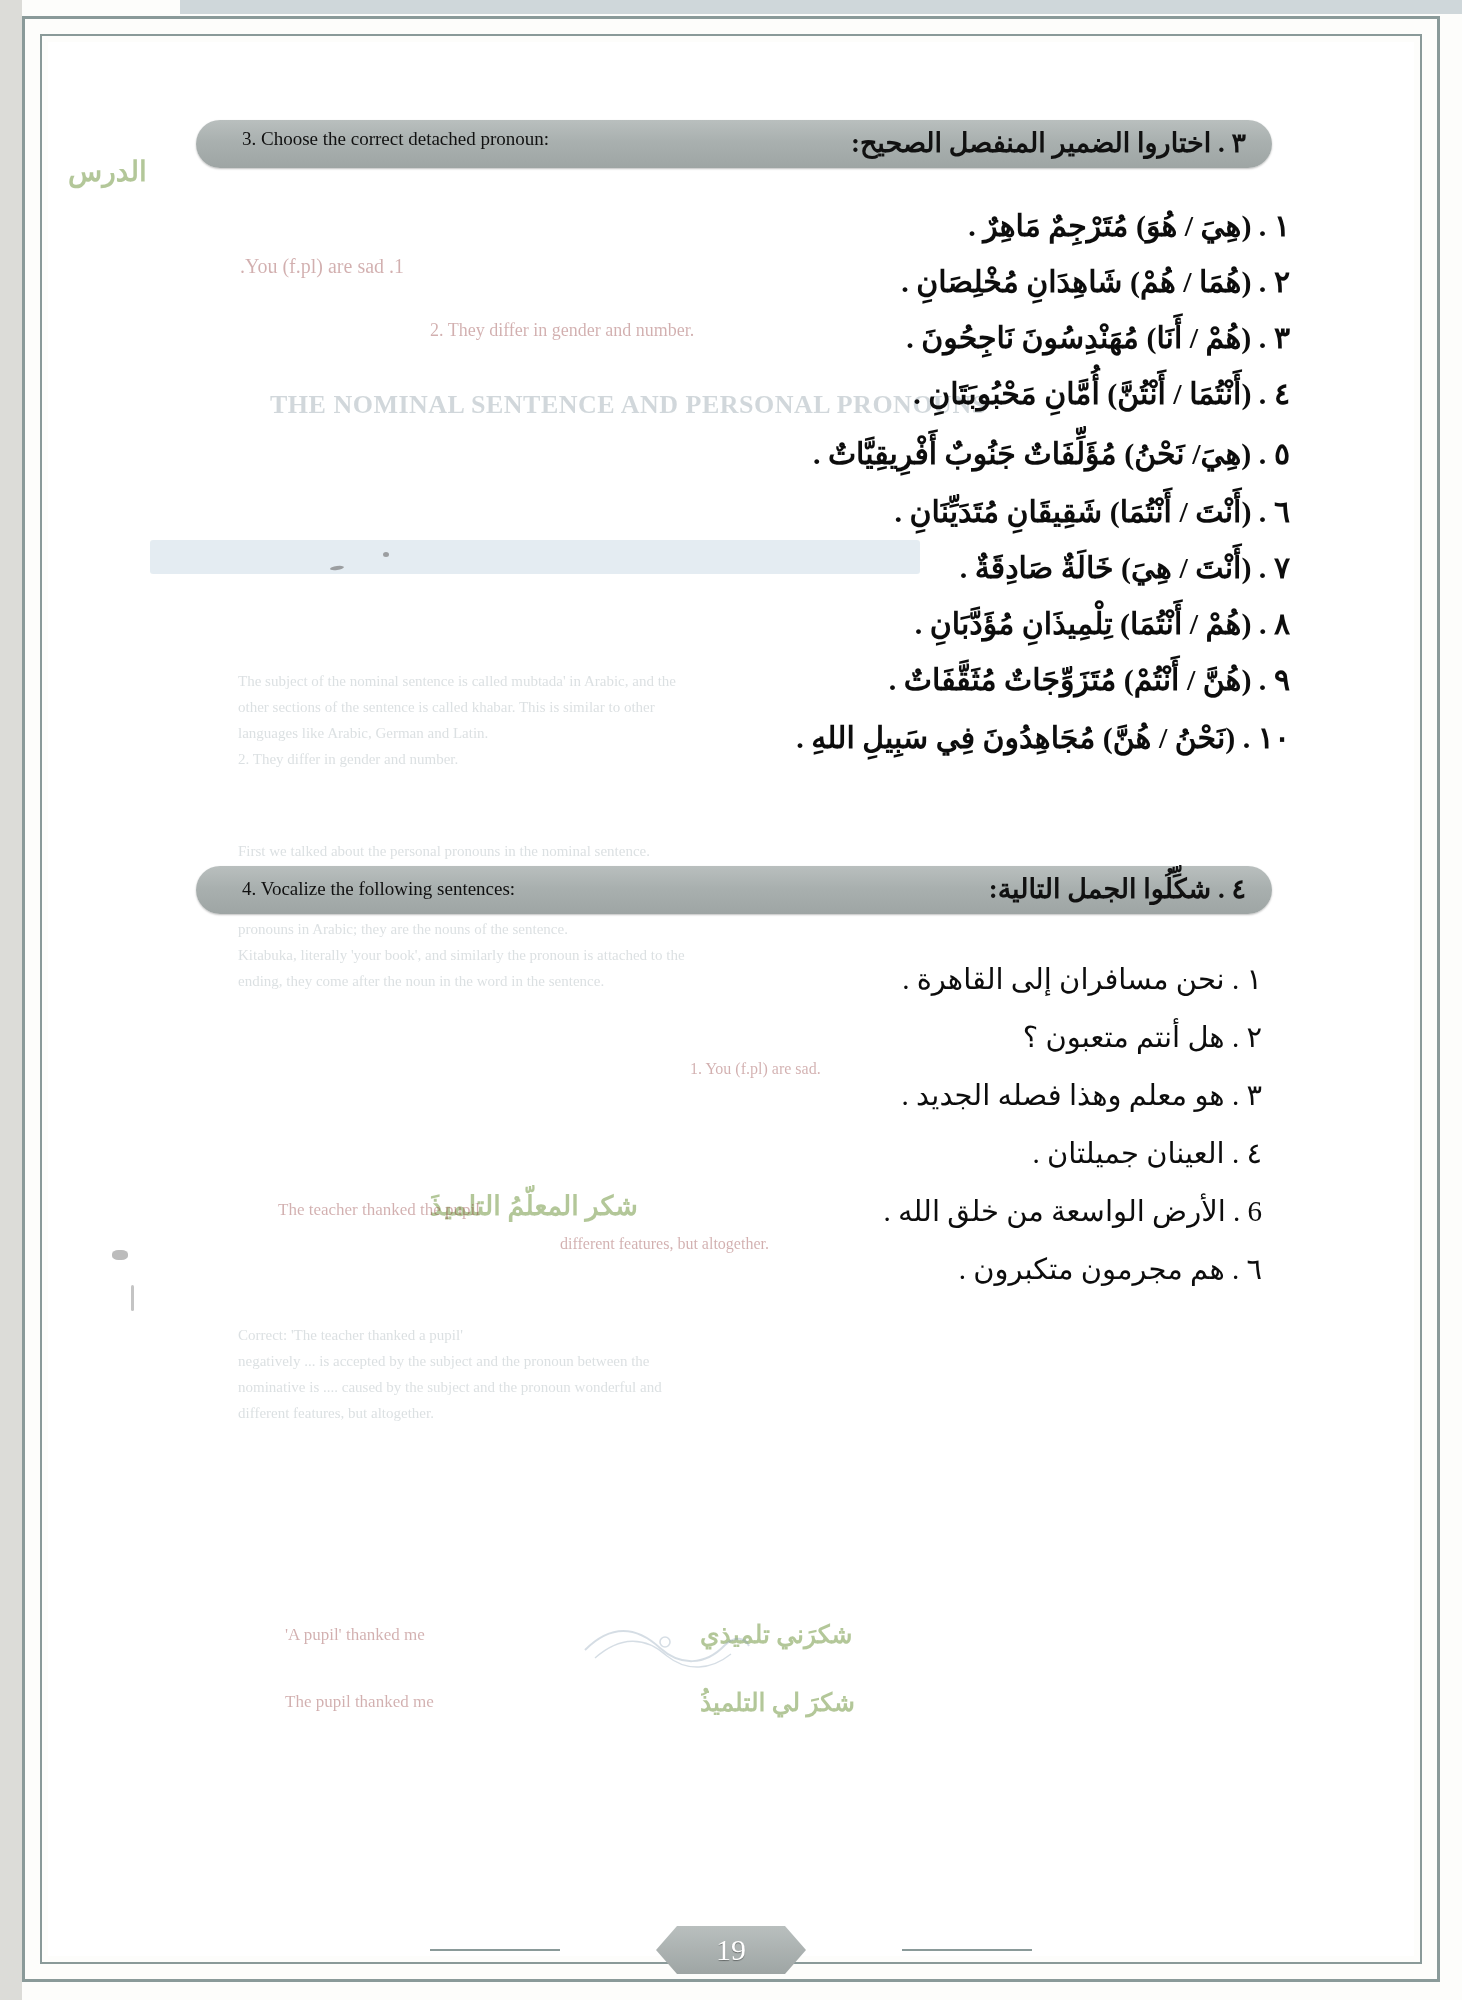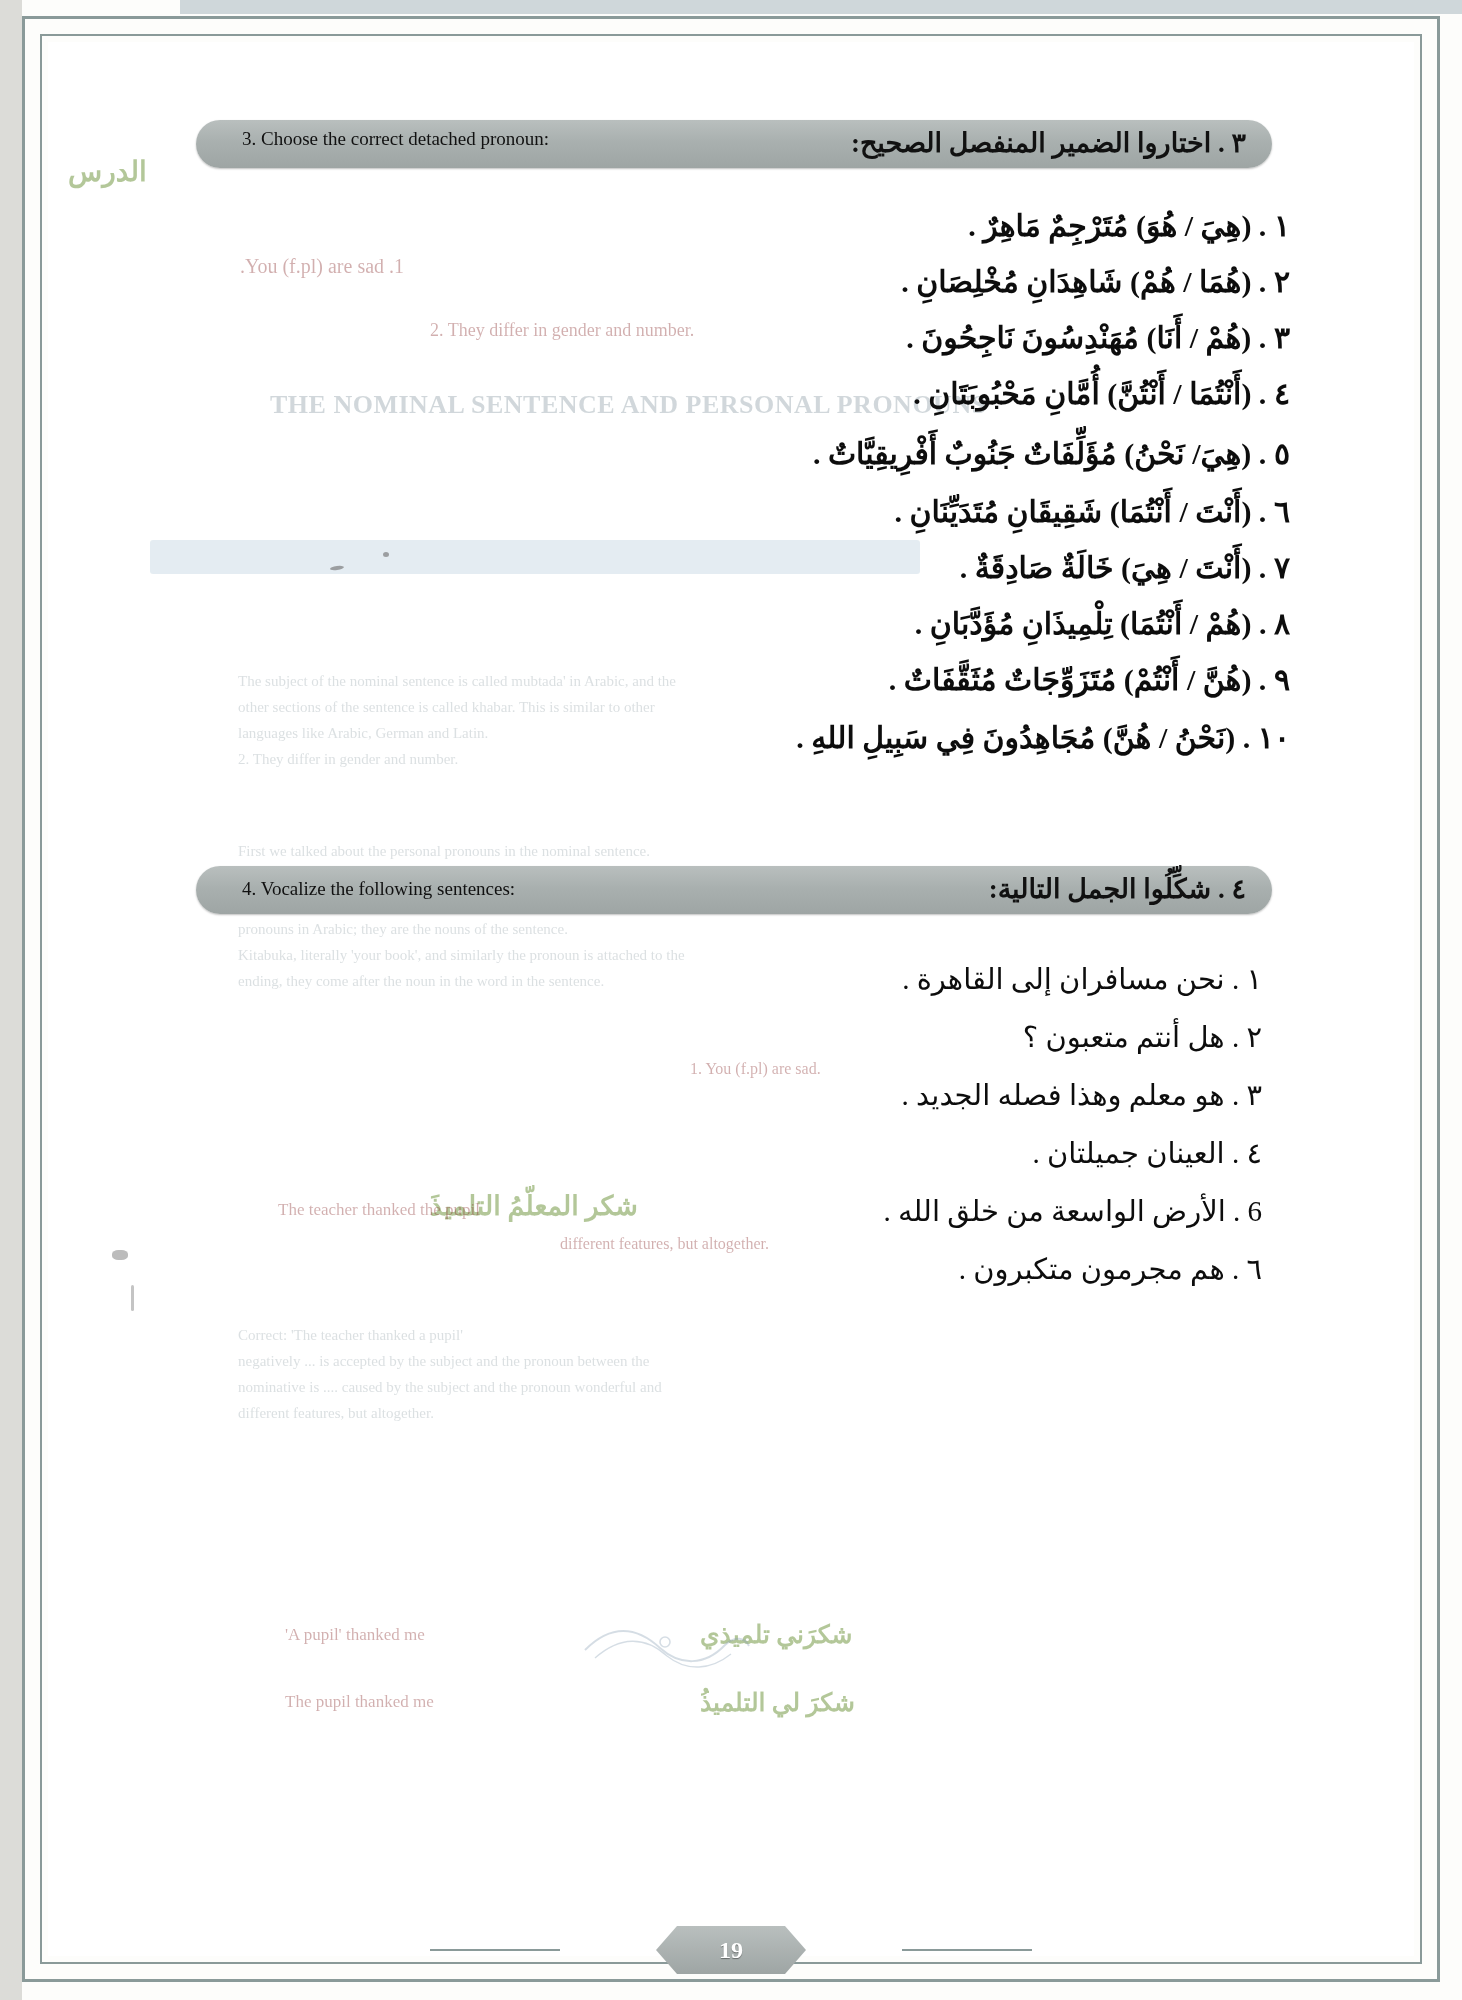--- a/index.html
+++ b/index.html
@@ -125,21 +125,21 @@
     position:absolute;
     left:50%;transform:translateX(-50%);
     bottom:26px;
     width:150px;height:48px;
   }
   .pagenum{
     position:absolute;inset:0;
     background:linear-gradient(to bottom,#b9bfbe,#9ea5a4);
     clip-path:polygon(14% 0%,86% 0%,100% 50%,86% 100%,14% 100%,0% 50%);
     display:flex;align-items:center;justify-content:center;
-    color:#fff;font-size:24px;font-weight:bold;
+    color:#fff;font-size:30px;font-weight:normal;
     text-shadow:0 1px 1px rgba(0,0,0,.4);
   }
   .rule-left{
     position:absolute;bottom:49px;left:430px;width:130px;height:2px;background:#8a9a99;
   }
   .rule-right{
     position:absolute;bottom:49px;right:430px;width:130px;height:2px;background:#8a9a99;
   }
   
   .ornament{

